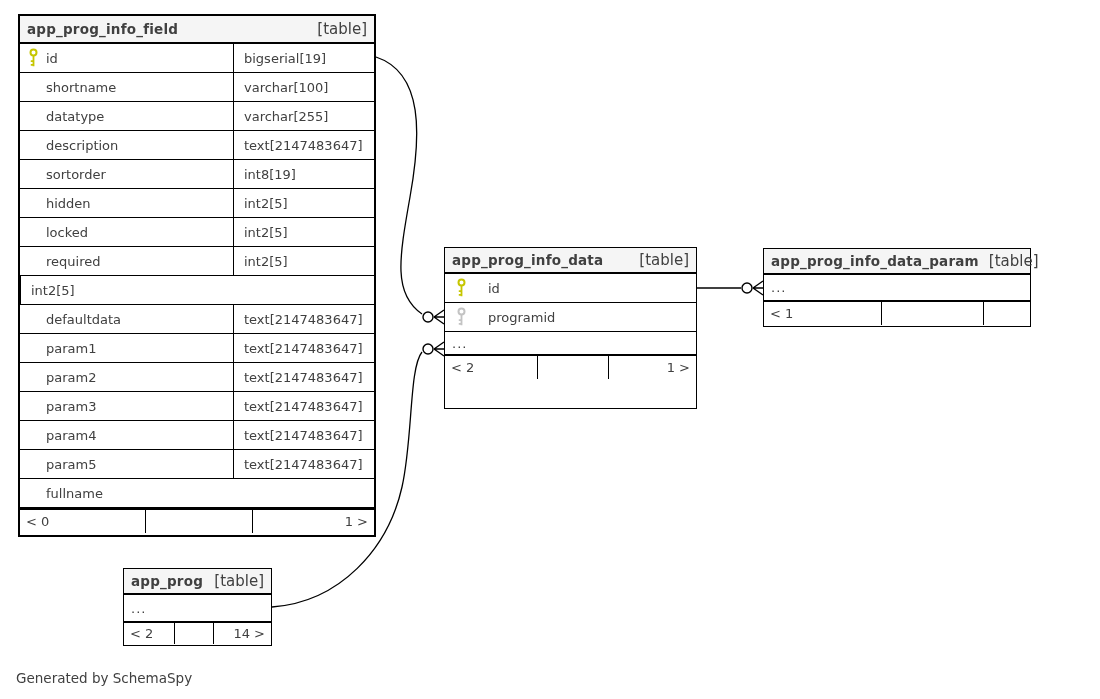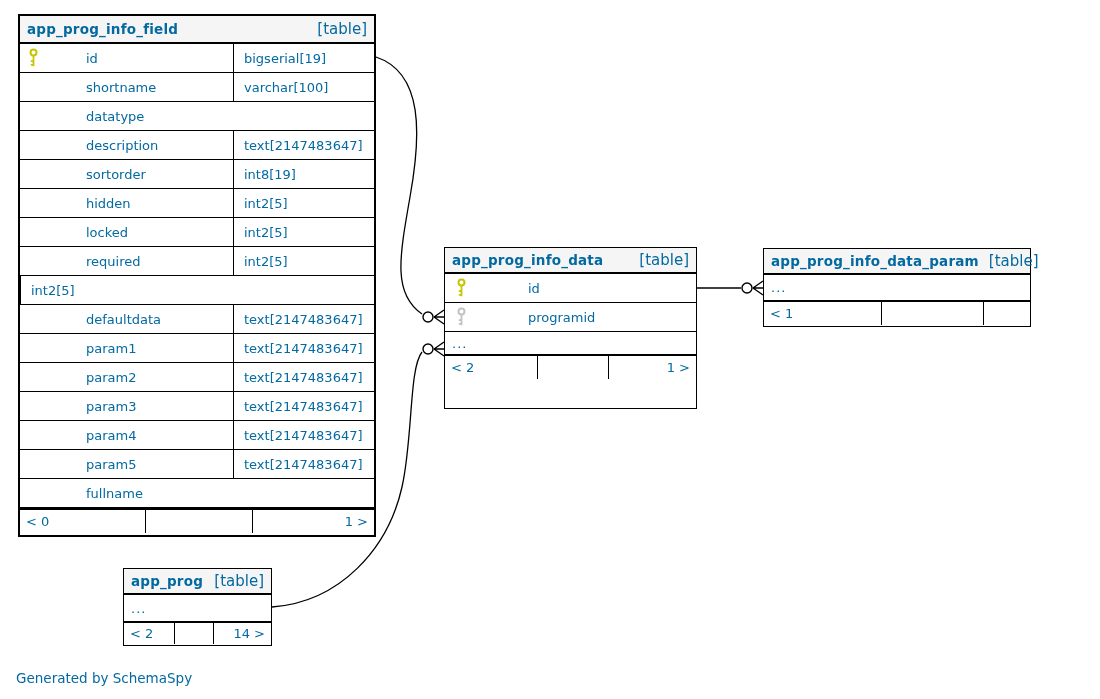--- a/index.html
+++ b/index.html
@@ -1,18 +1,18 @@
 <!DOCTYPE html>
 <html><head>
 <meta charset="utf-8">
 <style>
   html,body{margin:0;padding:0;background:#ffffff;}
   #canvas{
     position:relative;width:1100px;height:699px;background:#ffffff;overflow:hidden;
-    font-family:"DejaVu Sans","Liberation Sans",sans-serif;color:#0369a1;
+    font-family:"DejaVu Sans","Liberation Sans",sans-serif;color:#404040;
   }
   #rel-layer{position:absolute;left:0;top:0;pointer-events:none;}
 
   .dbtable{position:absolute;background:#fff;border:1.5px solid #000;box-sizing:border-box;}
   .dbtable.main{border-width:2px;}
 
   .thead{
     display:flex;justify-content:space-between;align-items:center;
     background:#f5f5f5;border-bottom:2px solid #000;
     height:26px;padding:0 7px;box-sizing:border-box;white-space:nowrap;
@@ -20,21 +20,21 @@
   .dbtable.main .thead{height:28px;}
   .tname{font-weight:bold;font-size:13.5px;letter-spacing:.2px;}
   .ttag{font-size:15px;margin-left:10px;}
 
   .row{
     display:flex;align-items:center;height:29px;box-sizing:border-box;
     border-bottom:1px solid #000;font-size:13px;background:#fff;
   }
   .row:last-of-type{border-bottom:none;}
   .cell{display:flex;align-items:center;height:100%;box-sizing:border-box;}
-  .cell.name{flex:0 0 213px;padding-left:8px;gap:40px;}
+  .cell.name{flex:0 0 213px;padding-left:8px;}
   .cell.type{flex:1;border-left:1px solid #000;padding-left:10px;}
   .keyslot{flex:0 0 16px;display:flex;align-items:center;}
   .wide .keyslot{margin-left:2px;flex:0 0 30px;}
   .cname{padding-left:2px;}
 
   .ellipsis-row{
     display:flex;align-items:center;height:22px;box-sizing:border-box;
     font-size:13px;padding-left:7px;letter-spacing:1px;
   }
   .tfoot{
@@ -103,20 +103,21 @@
           <span class="keyslot"></span>
           <span class="cname">shortname</span>
         </div>
       <div class="cell type">varchar[100]</div>
     </div>
     <div class="row">
       <div class="cell name">
           <span class="keyslot"></span>
           <span class="cname">datatype</span>
         </div>
+      <div class="cell type">varchar[255]</div>
     </div>
     <div class="row">
       <div class="cell name">
           <span class="keyslot"></span>
           <span class="cname">description</span>
         </div>
       <div class="cell type">text[2147483647]</div>
     </div>
     <div class="row">
       <div class="cell name">

